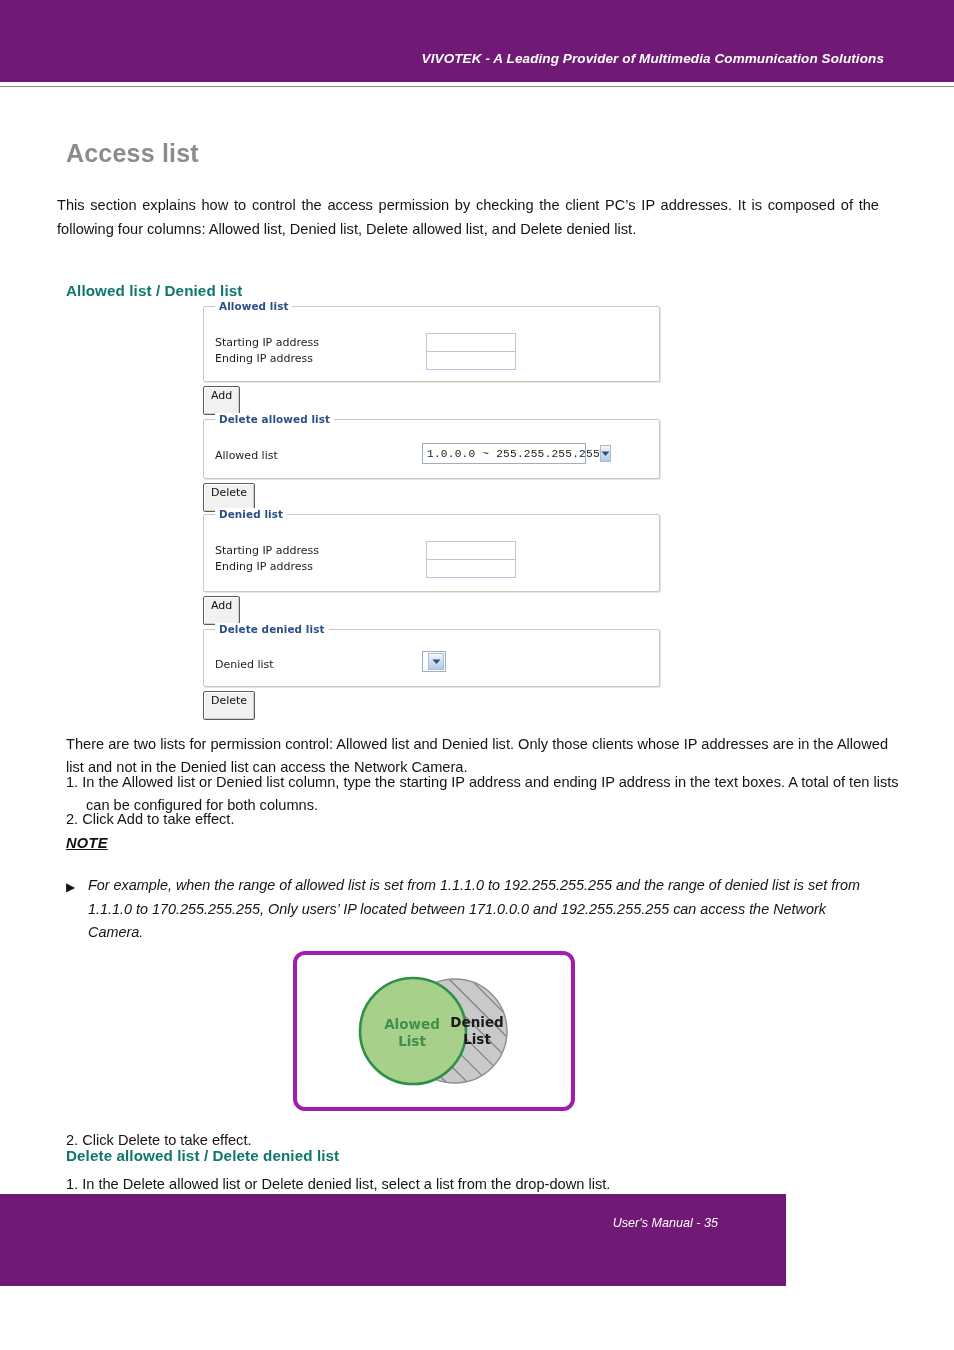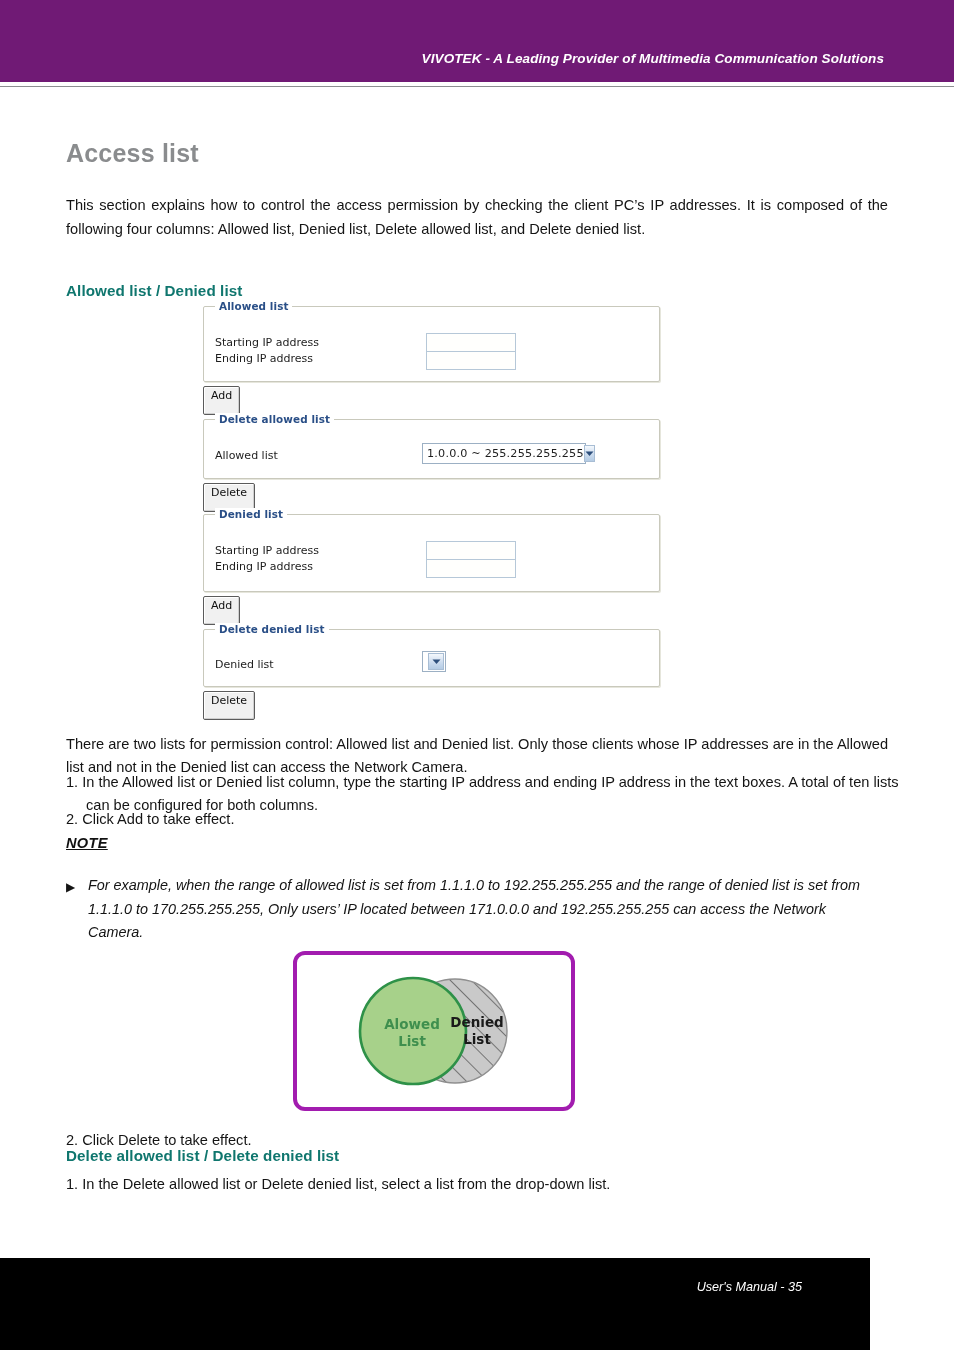--- a/index.html
+++ b/index.html
@@ -55,21 +55,21 @@
     left: 66px;
     top: 122px;
     font-size: 25px;
     font-weight: bold;
     color: #8a8c8e;
     letter-spacing: 0.2px;
   }
 
   .intro {
     position: absolute;
-    left: 66px;
+    left: 57px;
     top: 178px;
     width: 822px;
     font-size: 14.6px;
     line-height: 24px;
     text-align: justify;
     color: #141414;
   }
 
   .sub-heading {
     position: absolute;
@@ -232,24 +232,24 @@
 
   .venn-caption {
     font-family: "DejaVu Sans", sans-serif;
     font-weight: bold;
   }
 
   
   .page-footer {
     position: absolute;
     left: 0;
-    top: 1258px;
-    width: 870px;
+    top: 1194px;
+    width: 786px;
     height: 92px;
-    background: #000000;
+    background: #701a75;
   }
   .footer-text {
     position: absolute;
     right: 68px;
     top: 22px;
     font-size: 12.6px;
     font-style: italic;
     color: #ffffff;
     white-space: nowrap;
   }
@@ -278,21 +278,21 @@
       <div class="text-input" style="left:222px; top:26px;"></div>
       <div class="text-input" style="left:222px; top:44px;"></div>
     </div>
     <div class="form-button" style="left:0; top:80px;">Add</div>
   </div>
 
   <div class="panel-group" style="top:419px;">
     <div class="fieldset" style="height:60px;">
       <span class="fieldset-legend">Delete allowed list</span>
       <span class="fs-label" style="top:29px;">Allowed list</span>
-      <div class="select-box" style="left:218px; top:23px; width:164px;">
+      <div class="select-box" style="left:218px; top:23px; width:164px;font-family:Liberation Mono, monospace;">
         <span class="select-value">1.0.0.0 ~ 255.255.255.255</span>
         <span class="select-arrow">
           <svg width="9" height="6" viewBox="0 0 9 6">
               <path d="M0.5 0.5 L4.5 5 L8.5 0.5 Z" fill="#2d4f7c"></path>
             </svg>
         </span>
       </div>
     </div>
     <div class="form-button" style="left:0; top:64px;">Delete</div>
   </div>

